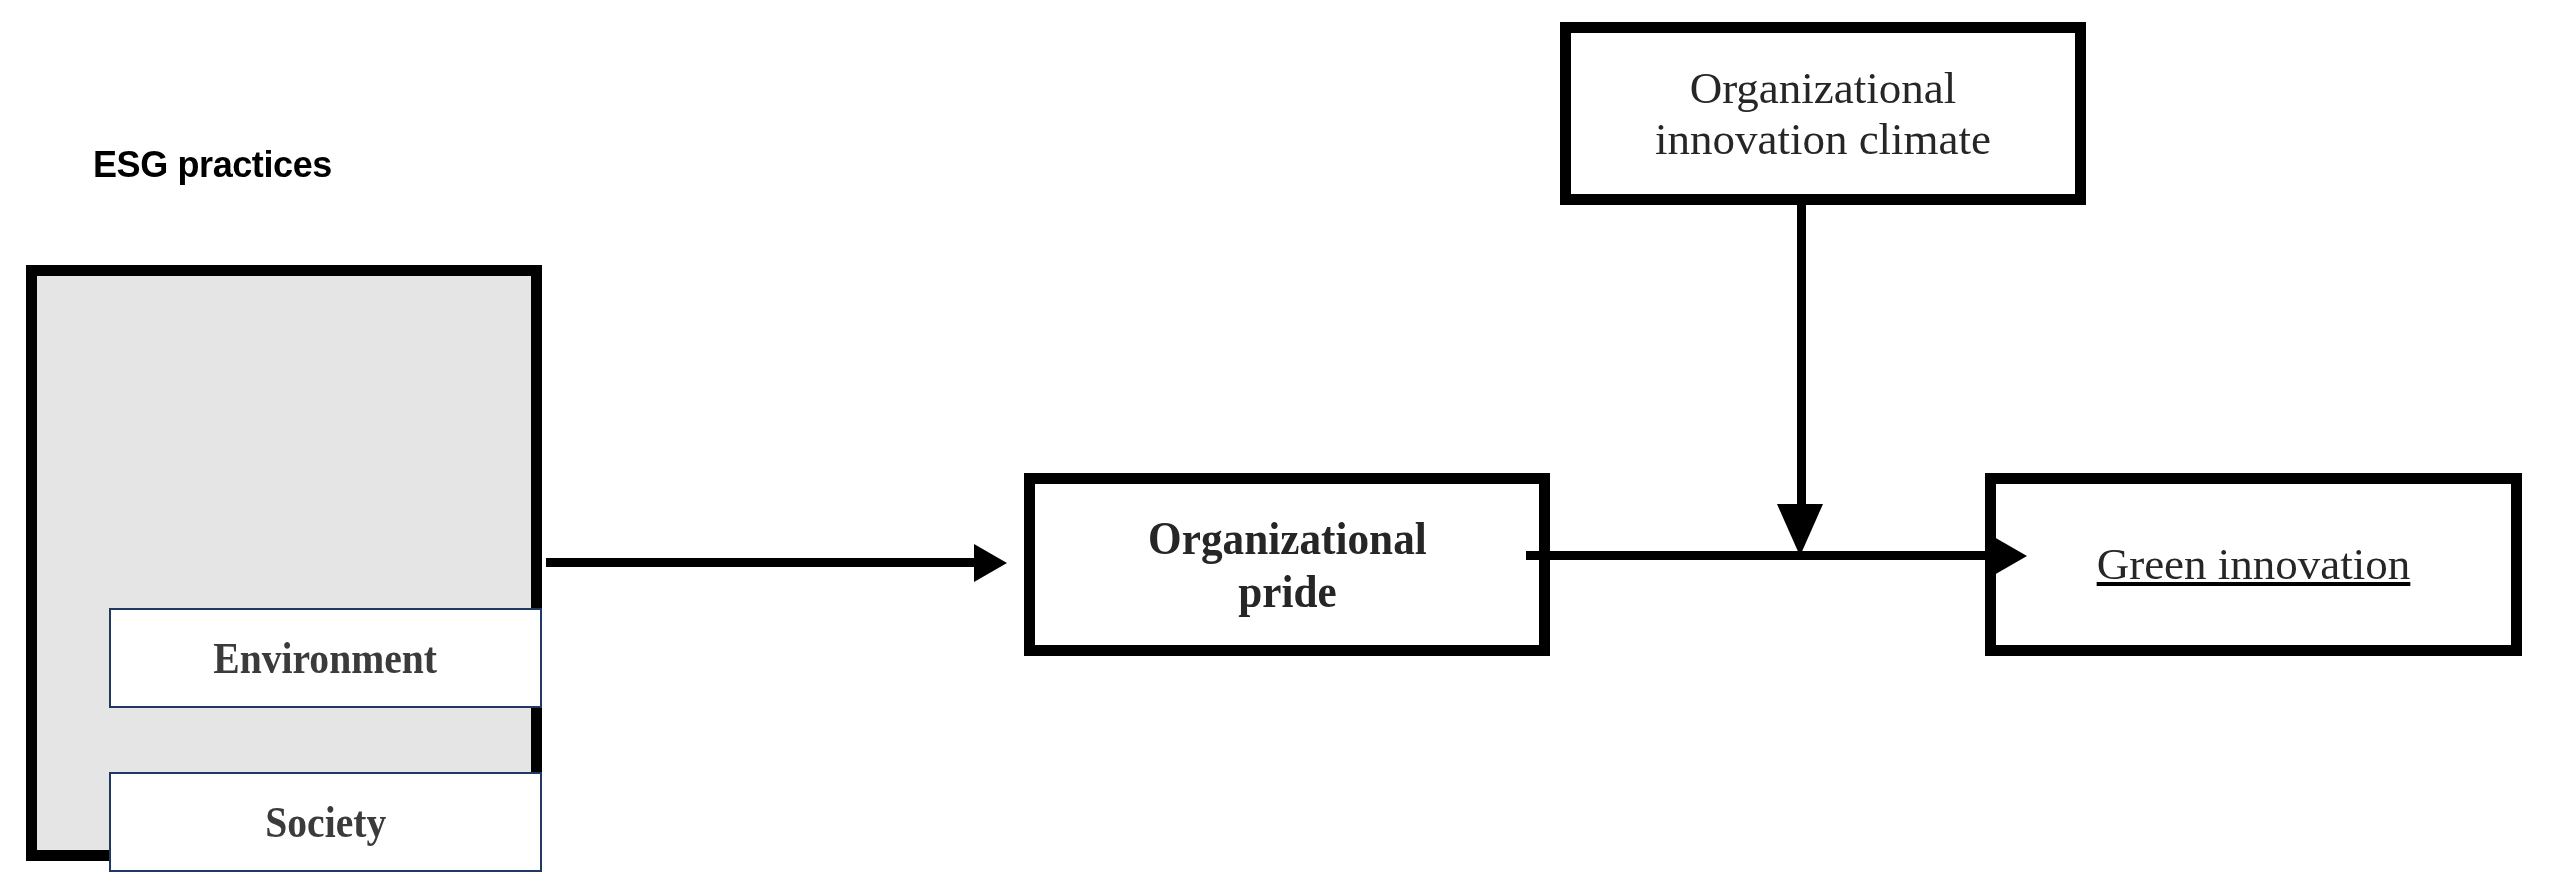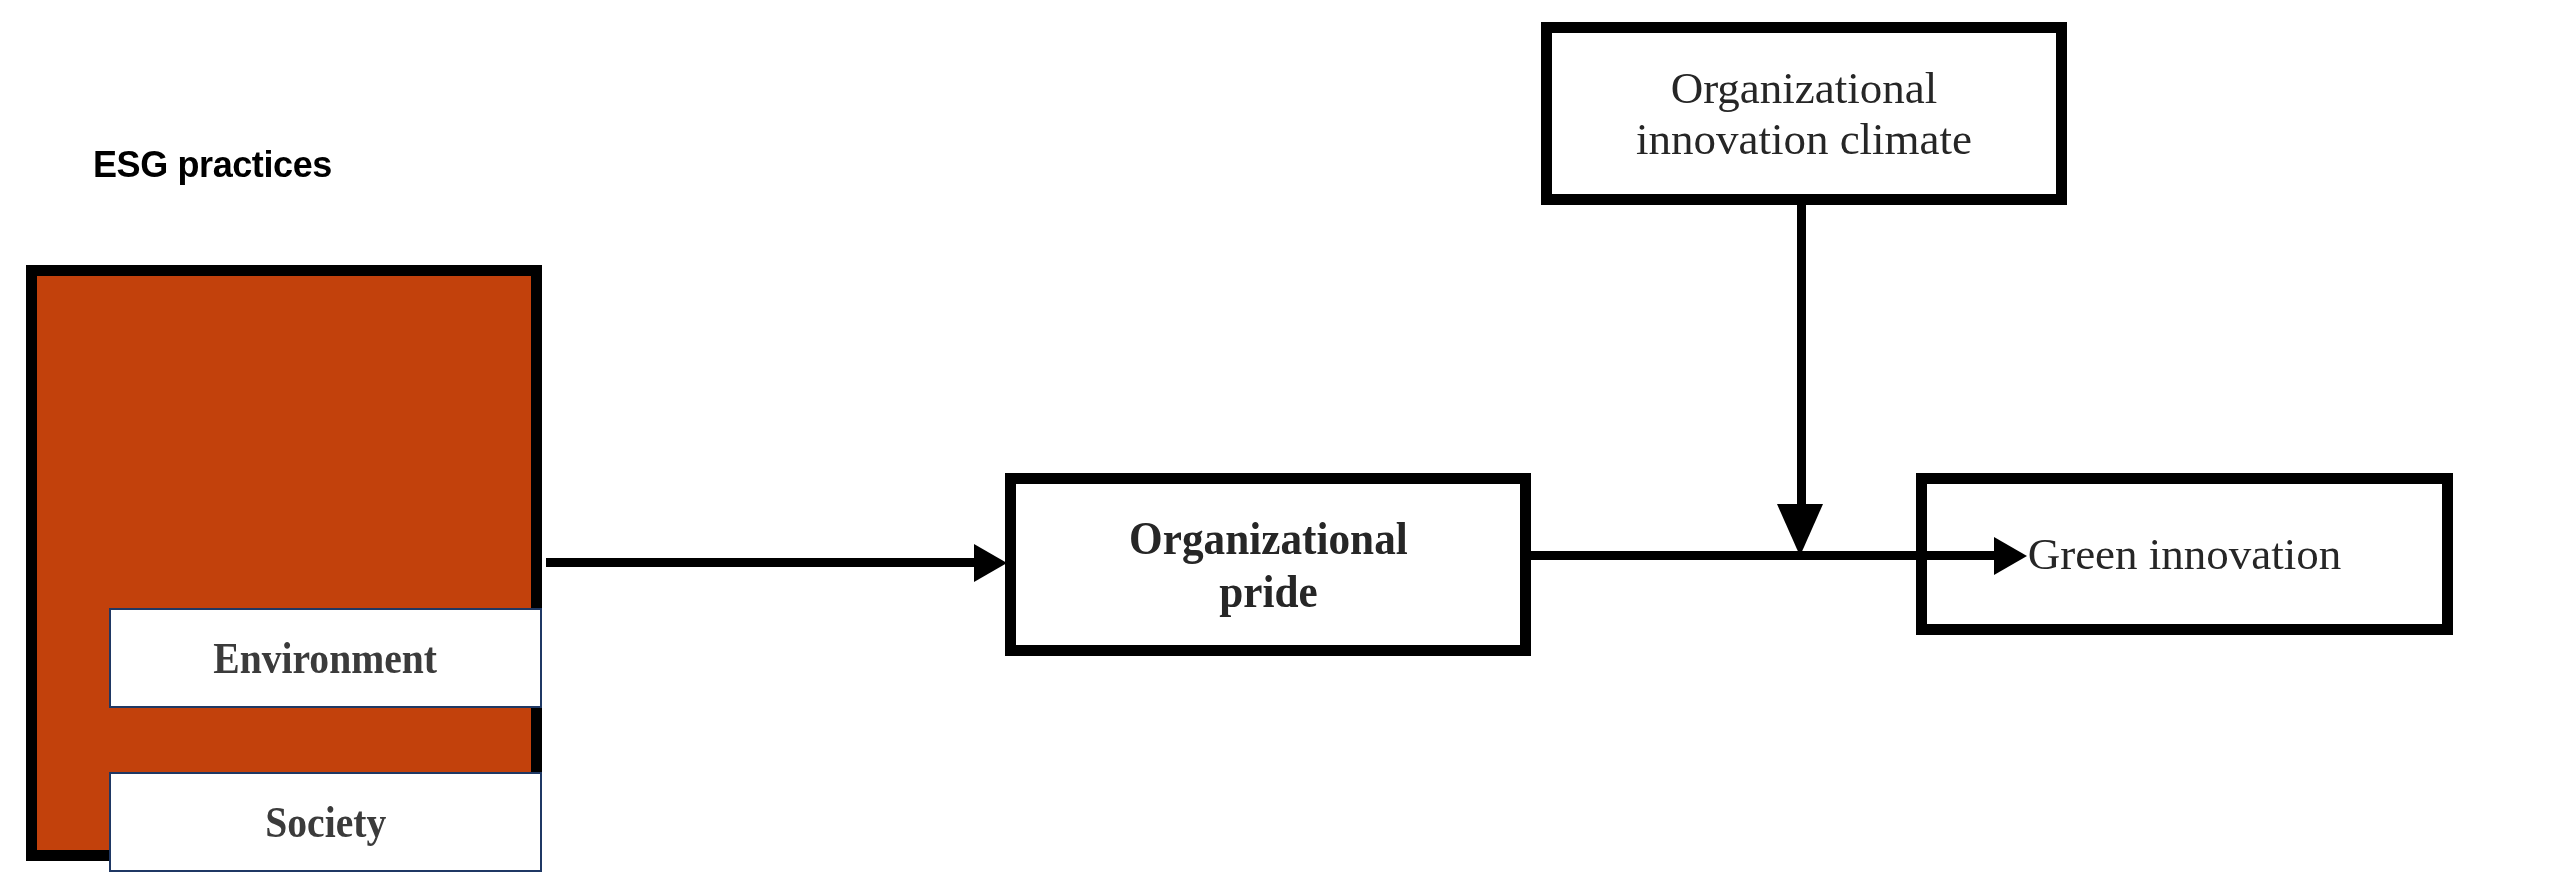--- a/index.html
+++ b/index.html
@@ -31,21 +31,21 @@
     letter-spacing: -0.4px;
   }
   .esg-outer {
     position: absolute;
     left: 26px;
     top: 265px;
     width: 516px;
     height: 596px;
     box-sizing: border-box;
     border: 11px solid #000000;
-    background: #c2410c;
+    background: #e5e5e5;
     padding-left: 40px;
   }
   .esg-inner {
     position: absolute;
     left: 72px;
     width: 433px;
     height: 100px;
     box-sizing: border-box;
     border: 2.5px solid #1f3864;
     background: #ffffff;
@@ -68,20 +68,21 @@
   
   .node-box {
     position: absolute;
     box-sizing: border-box;
     border: 11px solid #000000;
     background: #ffffff;
     display: flex;
     align-items: center;
     justify-content: center;
     text-align: center;
+    margin-left: 19px;
   }
   .node-label {
     color: #262626;
     line-height: 1.12;
     white-space: pre-line;
   }
 
   #box-pride {
     left: 1005px;
     top: 473px;
@@ -99,24 +100,25 @@
     top: 22px;
     width: 526px;
     height: 183px;
   }
   #box-climate .node-label {
     font-weight: normal;
     font-size: 45px;
   }
 
   #box-green {
-    left: 1916px;
+    left: 1966px;
     top: 473px;
     width: 537px;
-    height: 162px;
+    height: 183px;
+    text-decoration: underline;
   }
   #box-green .node-label {
     font-weight: normal;
     font-size: 45px;
   }
 
   
   .connector {
     position: absolute;
     pointer-events: none;

